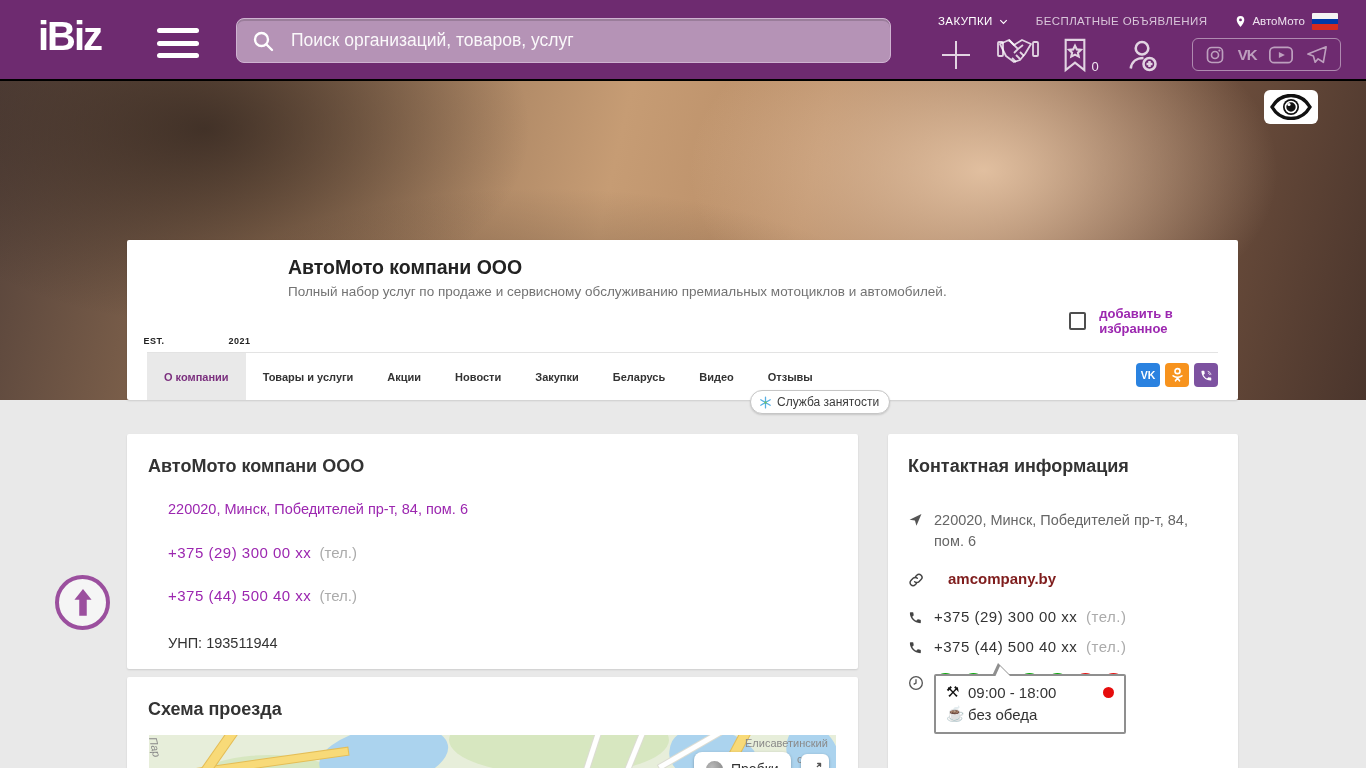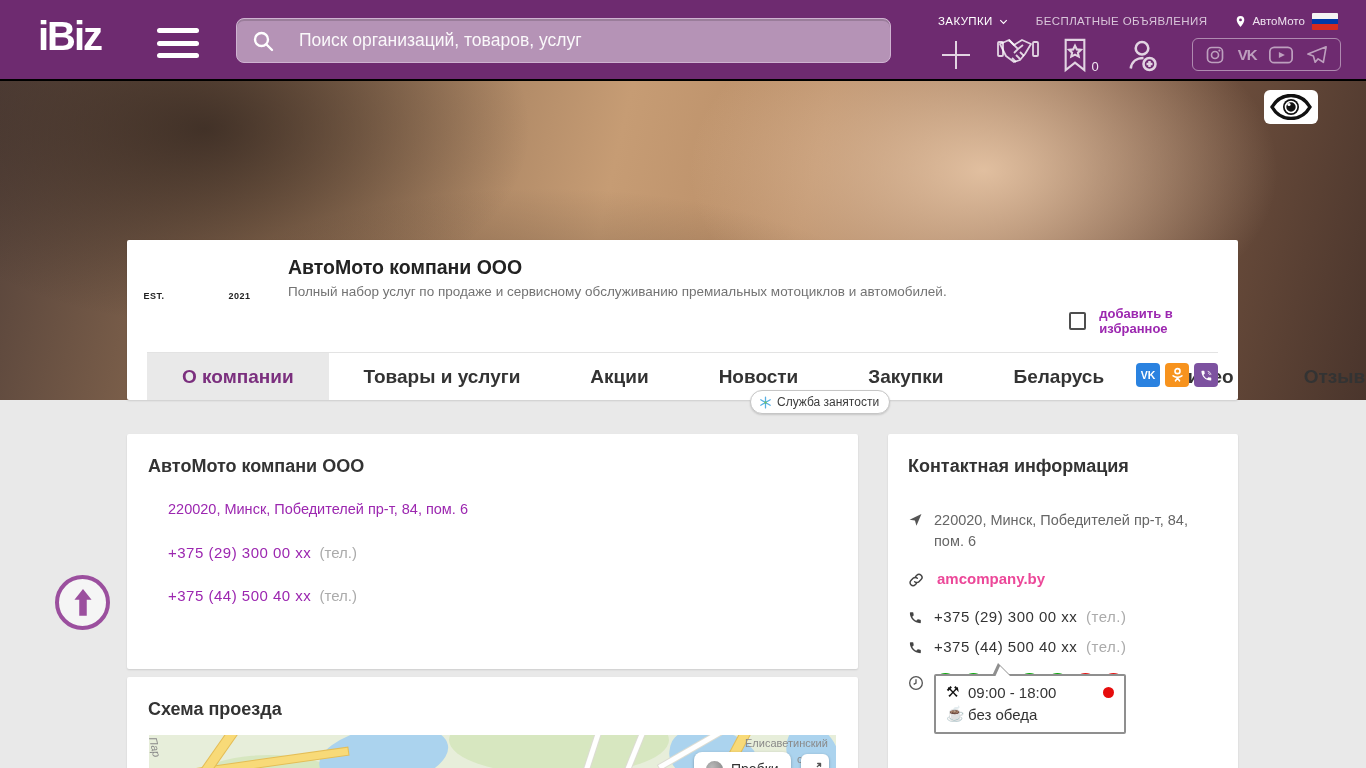--- a/index.html
+++ b/index.html
@@ -12,21 +12,21 @@
     background:#6e2b70; border-bottom:2px solid #000000; z-index:30; }
   .logo { position:absolute; left:38px; top:14px; color:#fff; font-size:40px;
     font-weight:800; letter-spacing:-2px; }
   .burger { position:absolute; left:157px; top:28px; width:42px; height:30px;
     display:flex; flex-direction:column; justify-content:space-between; cursor:pointer; }
   .burger span { display:block; height:5px; background:#fff; border-radius:3px; }
   .search { position:absolute; left:236px; top:18px; width:655px; height:45px;
     background:#b593b6; border:1px solid #cfb3d1; border-radius:8px;
     display:flex; align-items:center; padding:0 14px; box-shadow:0 2px 0 rgba(0,0,0,.15) inset; }
   .search input { flex:1; background:transparent; border:none; outline:none;
-    color:#7f1d1d; font-size:17.5px; margin-left:24px; font-family:inherit; }
+    color:#7f1d1d; font-size:17.5px; margin-left:16px; font-family:inherit; }
   .search input::placeholder { color:#fefefe; opacity:.95; }
 
   .hdr-top { position:absolute; top:13px; left:938px; width:420px; height:16px;
     display:flex; align-items:center; color:#fff; }
   .hdr-link { font-size:11.5px; letter-spacing:.4px; color:#fff; cursor:pointer; display:flex; align-items:center; }
   .hdr-link.muted { color:#d9c6da; margin-left:27px; }
   .hdr-geo { margin-left:27px; display:flex; align-items:center; font-size:11.5px; color:#efe3f0; }
   .flag { position:absolute; right:20px; top:0px; width:26px; height:17px; border-radius:1px; overflow:hidden; cursor:pointer; }
   .flag div { height:33.3%; }
 
@@ -46,31 +46,31 @@
       radial-gradient(ellipse 500px 300px at 15% 15%, rgba(46,34,28,.75), rgba(46,34,28,0) 65%),
       radial-gradient(ellipse 600px 280px at 40% 95%, rgba(58,40,30,.6), rgba(58,40,30,0) 70%),
       linear-gradient(103deg,#55423a 0%,#8a6a50 20%,#c69c74 44%,#b88c66 58%,#7d5a44 78%,#4a352c 100%); }
   .eye-badge { position:absolute; top:9px; right:48px; width:54px; height:34px;
     background:#fff; border-radius:6px; display:flex; align-items:center; justify-content:center; }
 
   
   .card { position:absolute; background:#fff; border-radius:2px; box-shadow:0 1px 2px rgba(0,0,0,.12); }
   .company-card { left:127px; top:240px; width:1111px; height:160px; z-index:10; }
   .clogo { position:absolute; left:20px; top:6px; width:100px; height:100px;
-    display:flex; align-items:center; justify-content:center;gap:28px; }
+    display:flex; align-items:flex-end; justify-content:center;gap:28px; }
   .clogo .est, .clogo .yr { font-size:9px; color:#222; font-weight:bold; letter-spacing:.5px; }
   .cname { position:absolute; left:161px; top:16px; font-size:19.5px; font-weight:bold; color:#222; }
   .cdesc { position:absolute; left:161px; top:44px; font-size:13.5px; color:#737373; width:700px; }
   .fav { position:absolute; left:942px; top:66px; display:flex; align-items:center; cursor:pointer; }
   .fav .cb { width:18px; height:18px; border:2px solid #4e4e4e; border-radius:2px; background:#fff; }
   .fav .lbl { margin-left:13px; font-size:13px; font-weight:bold; color:#9c27b0; }
 
   .tabs { position:absolute; left:20px; right:20px; bottom:0; height:48px;
     border-top:1px solid #e3e3e3; display:flex; align-items:stretch; }
-  .tab { display:flex; align-items:center; padding:0 35px; font-size:19px; font-weight:bold;
+  .tab { display:flex; align-items:center; padding:0 17px; font-size:11px; font-weight:bold;
     color:#333; cursor:pointer; white-space:nowrap; }
   .tab.active { background:#e9e9e9; color:#7b2f7e; }
   .tab-social { position:absolute; right:0; top:10px; display:flex; }
   .sq { width:24px; height:24px; border-radius:4px; margin-left:5px; display:flex;
     align-items:center; justify-content:center; cursor:pointer; }
   .sq.vk { background:#2a82e0; color:#fff; font-size:10.5px; font-weight:bold; }
   .sq.ok { background:#f7931e; }
   .sq.viber { background:#7d52a0; }
 
   .emp-tip { position:absolute; left:750px; top:390px; height:24px; z-index:20;
@@ -109,21 +109,21 @@
   .traffic-btn .t { font-size:14px; color:#333; }
   .expand-btn { position:absolute; left:652px; top:19px; width:28px; height:28px; background:#fff;
     border-radius:6px; box-shadow:0 1px 3px rgba(0,0,0,.3); display:flex; align-items:center;
     justify-content:center; cursor:pointer; }
 
   .contact-card .sec-title { position:absolute; left:20px; top:22px; }
   .c-rows { position:absolute; left:20px; top:62px; width:310px; }
   .c-row { display:flex; margin-top:14px; align-items:flex-start; }
   .c-ico { width:16px; margin-right:10px; flex:none; display:flex; margin-top:2px; }
   .c-addr { font-size:14.5px; color:#666; line-height:21px; }
-  .c-site { font-size:15px; font-weight:bold; color:#ec4899; cursor:pointer; margin-left:3px; }
+  .c-site { font-size:15px; font-weight:bold; color:#7f1d1d; cursor:pointer; margin-left:14px; }
   .c-phone { font-size:15px; color:#333; letter-spacing:.5px; }
   .c-phone .phone-suffix { color:#ababab; }
   .days { display:flex; margin-top:2px; }
   .day { width:23px; height:23px; border-radius:50%; color:#fff; font-size:11px; font-weight:bold;
     display:flex; align-items:center; justify-content:center; margin-right:5px; cursor:default; }
   .day.open { background:#0ca80c; }
   .day.closed { background:#e51212; }
 
   .hours-tip { position:absolute; left:46px; top:240px; width:192px; background:#fff;
     border:2px solid #8f8f8f; border-radius:2px; padding:7px 10px 9px 10px; }
@@ -309,20 +309,21 @@
     <div class="about-inner">
       <div><span class="addr-link">220020, Минск, Победителей пр-т, 84, пом. 6</span></div>
       <div class="phone-row">
         <span class="phone-num">+375 (29) 300 00 xx</span>
         <span class="phone-suffix">(тел.)</span>
       </div>
       <div class="phone-row">
         <span class="phone-num">+375 (44) 500 40 xx</span>
         <span class="phone-suffix">(тел.)</span>
       </div>
+      <div class="unp">УНП: 193511944</div>
     </div>
   </div>
 
   <div class="card map-card">
     <div class="sec-title">Схема проезда</div>
     <div class="map">
       <div class="green" style="left:300px;top:-30px;width:220px;height:70px;"></div>
       <div class="green" style="left:30px;top:20px;width:180px;height:80px;"></div>
       <div class="water" style="left:170px;top:-8px;width:130px;height:60px;transform:rotate(-12deg);"></div>
       <div class="water" style="left:520px;top:-5px;width:90px;height:55px;transform:rotate(10deg);"></div>

